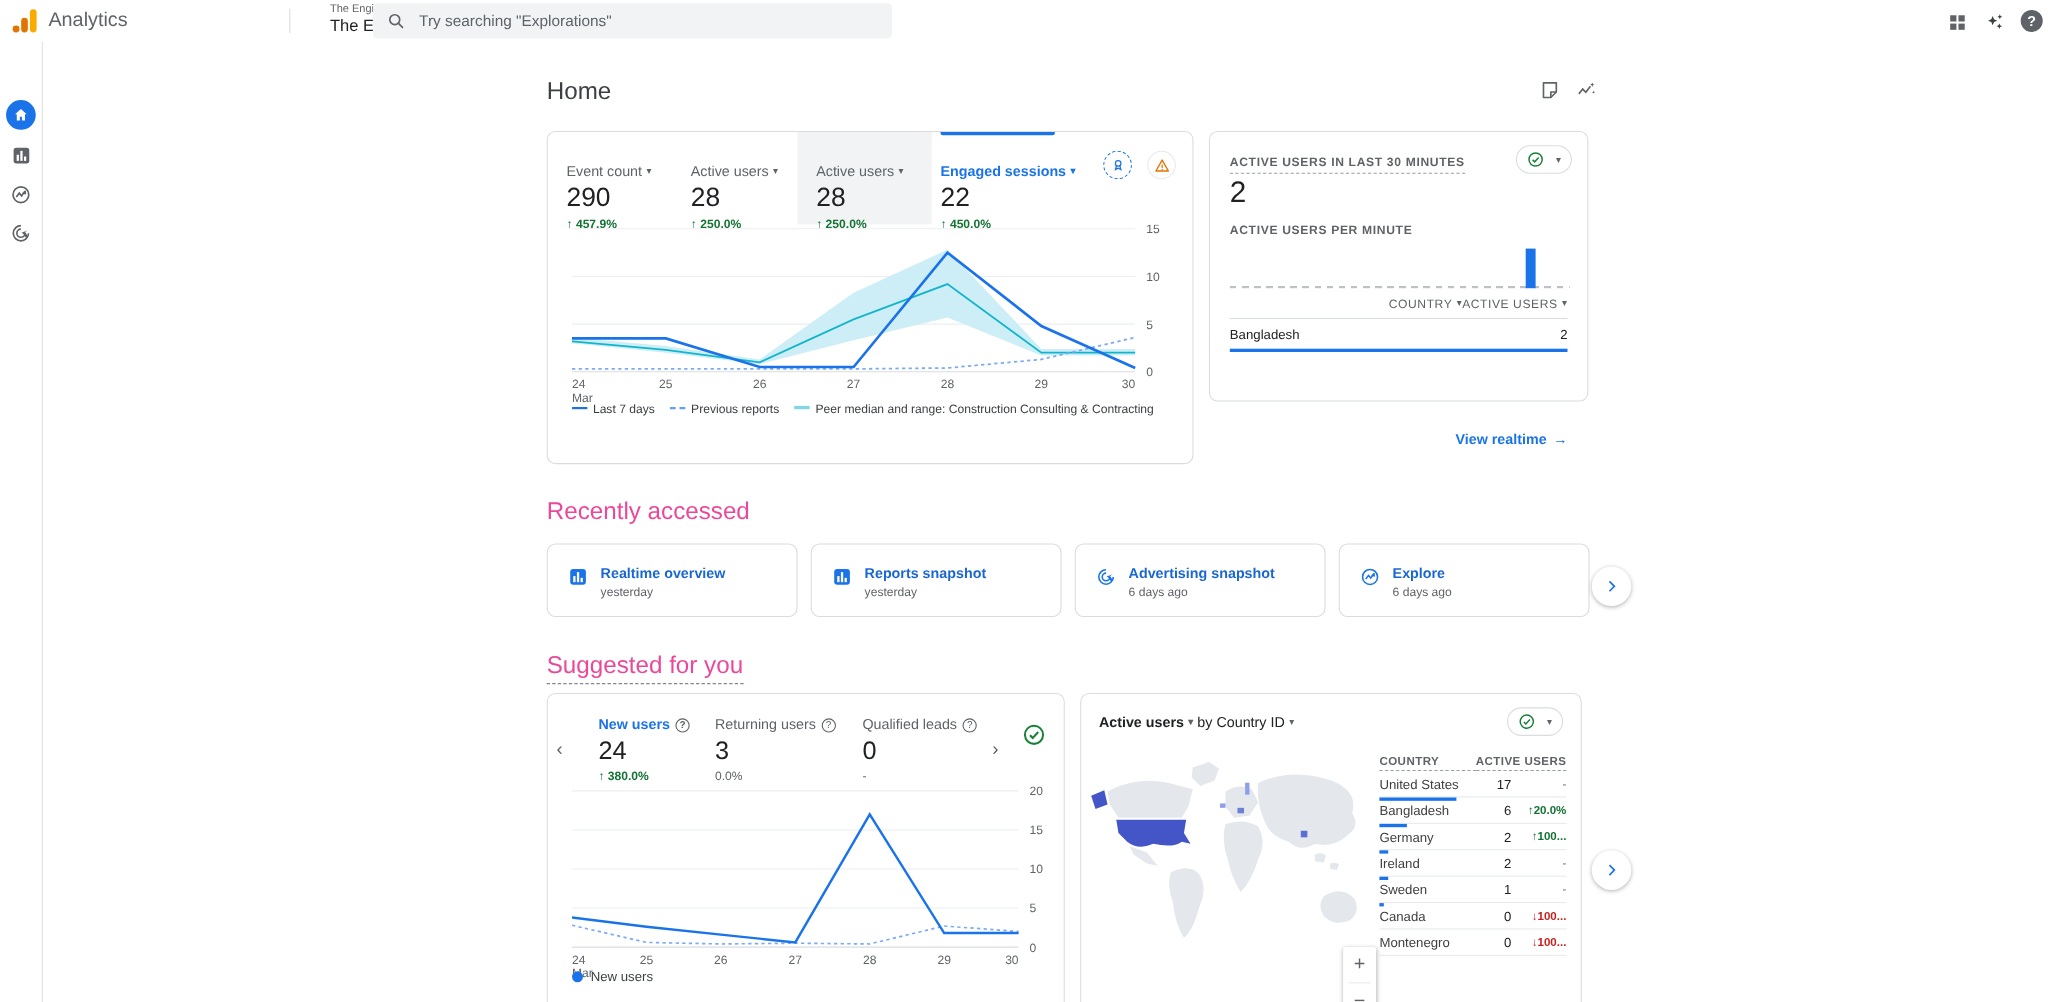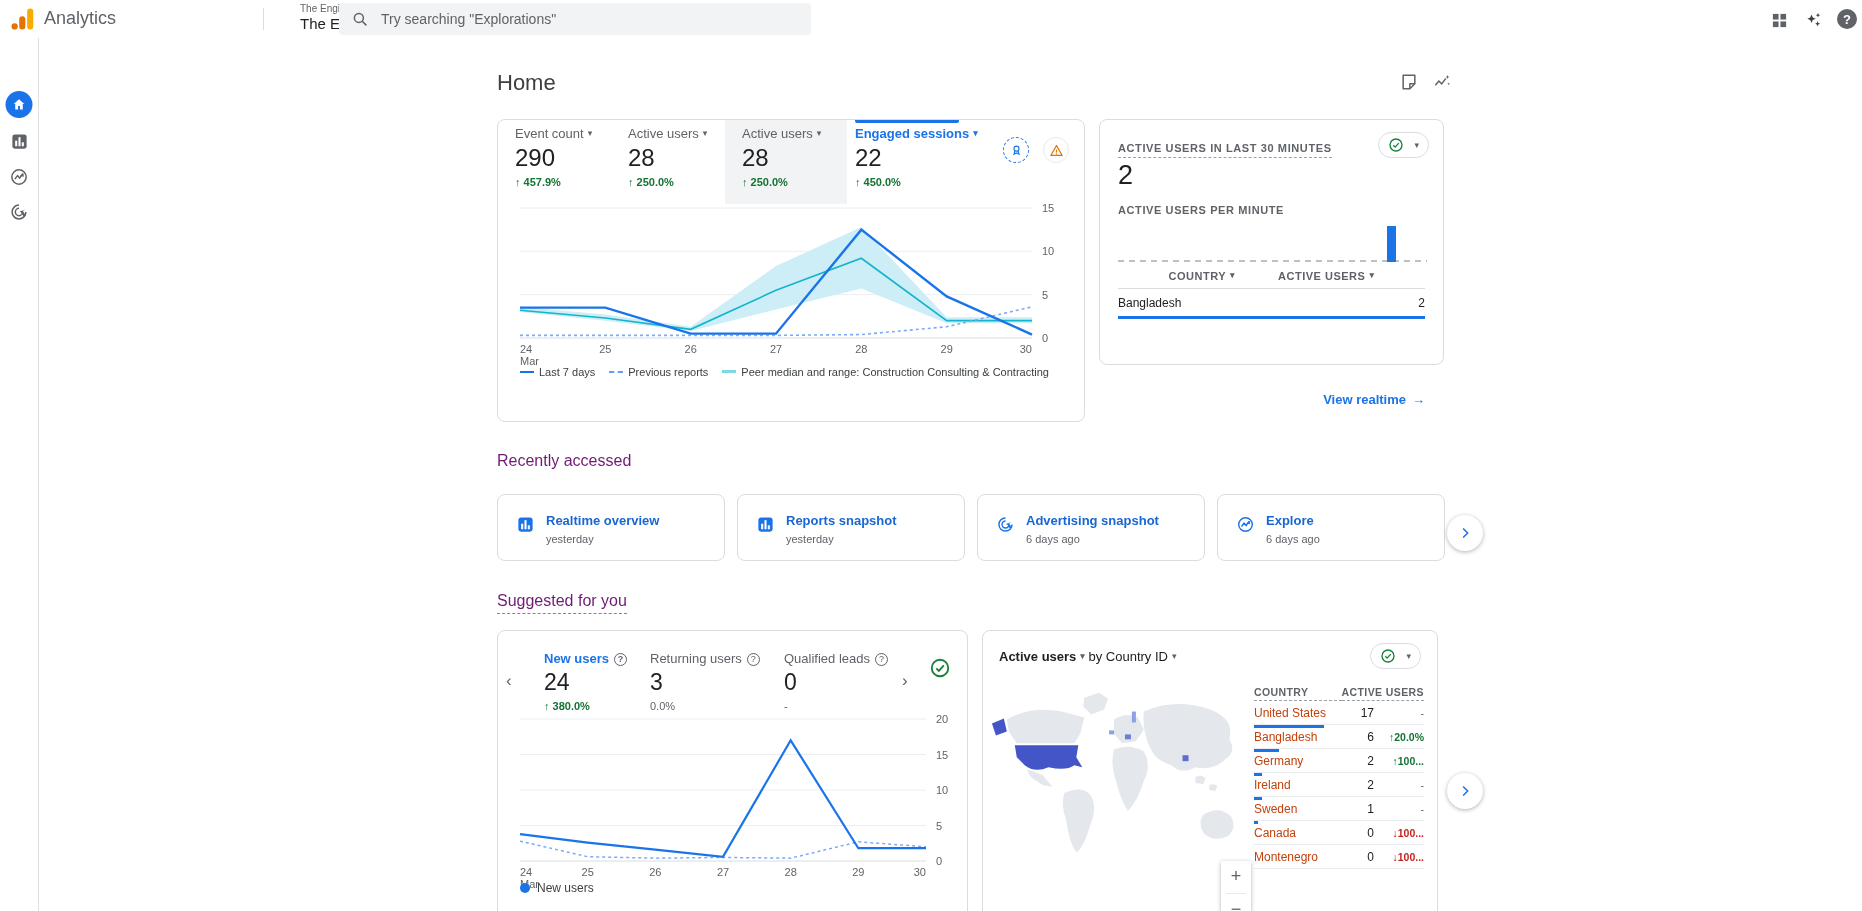--- a/index.html
+++ b/index.html
@@ -36,21 +36,21 @@
   #page-title { position:absolute; left:497px; top:70px; font-size:22px; color:#3c4043; font-weight:400; }
   #note-ico { position:absolute; left:1399px; top:72px; cursor:pointer; }
   #insight-ico { position:absolute; left:1432px; top:72px; cursor:pointer; }
 
   .card { position:absolute; background:#fff; border:1px solid #dadce0; border-radius:8px; }
 
   
   #card-overview { left:497px; top:119px; width:588px; height:303px; }
   #tab-hover-bg { position:absolute; left:227px; top:0; width:122px; height:84px; background:#f1f3f4; }
   #tab-indicator { position:absolute; left:357px; top:0; width:104px; height:3px; background:#1a73e8; border-radius:0 0 2px 2px; }
-  .metric-tab { position:absolute; top:6px; width:108px; cursor:pointer; }
+  .metric-tab { position:absolute; top:28px; width:108px; cursor:pointer; }
   .metric-label { font-size:13px; color:#5f6368; white-space:nowrap; }
   .metric-tab.selected .metric-label { color:#1a73e8; font-weight:bold; }
   .metric-value { font-size:24px; color:#202124; margin-top:3px; }
   .metric-delta { font-size:11px; margin-top:4px; color:#137333; font-weight:bold; }
   .metric-delta.flat, .metric-delta.none { color:#5f6368; font-weight:normal; }
   .badge-ico { position:absolute; top:17px; width:26px; height:26px; border-radius:50%; display:flex;
     align-items:center; justify-content:center; cursor:pointer; }
   #benchmark-badge { left:505px; border:1.5px dashed #1a73e8; }
   #warning-badge { left:545px; border:1px solid #e8eaed; }
   .chart { position:absolute; }
@@ -72,28 +72,28 @@
   .check-pill { position:absolute; display:flex; align-items:center; gap:6px; border:1px solid #dadce0;
     border-radius:14px; padding:4px 9px; background:#fff; cursor:pointer; }
   #rt-pill { right:14px; top:12px; }
   #rt-value { position:absolute; left:18px; top:40px; font-size:27px; color:#202124; }
   #rt-perminute-label { position:absolute; left:18px; top:84px; }
   #rt-spark { position:absolute; left:18px; top:100px; width:309px; height:42px; }
   #rt-spark .baseline { position:absolute; left:0; right:0; bottom:0; height:2px;
     background:repeating-linear-gradient(90deg,#bdc1c6 0 6px,transparent 6px 11px); }
   .rt-bar { position:absolute; bottom:0; width:9px; background:#1a73e8; }
   #rt-table { position:absolute; left:18px; right:18px; top:150px; }
-  #rt-table .hdr { display:flex; justify-content:center; font-size:11px; font-weight:bold;
-    color:#5f6368; letter-spacing:.5px; padding-bottom:6px; border-bottom:1px solid #dadce0;gap:43px; }
+  #rt-table .hdr { display:flex; justify-content:flex-end; font-size:11px; font-weight:normal;
+    color:#5f6368; letter-spacing:.5px; padding-bottom:6px; border-bottom:1px solid #dadce0; }
   #rt-row { display:flex; justify-content:space-between; font-size:12px; color:#202124; padding:7px 0 6px; }
   #rt-row-bar { height:3px; background:#1a73e8; }
   #rt-footer { position:absolute; right:18px; top:272px; }
 
   
-  .section-title { position:absolute; left:497px; font-size:16px; color:#701a75; }
+  .section-title { position:absolute; left:497px; font-size:22px; color:#ec4899; }
   #recent-title { top:452px; }
   .recent-card { position:absolute; top:494px; width:228px; height:67px; border:1px solid #dadce0;
     border-radius:8px; background:#fff; cursor:pointer; }
   .recent-card .ic { position:absolute; left:18px; top:20px; }
   .recent-card .lbl { position:absolute; left:48px; top:18px; font-size:13px; color:#1967d2; font-weight:bold; white-space:nowrap; }
   .recent-card .tm { position:absolute; left:48px; top:38px; font-size:11px; color:#5f6368; }
   .next-btn { position:absolute; width:36px; height:36px; background:#fff; border-radius:50%;
     box-shadow:0 1px 4px rgba(0,0,0,.3); display:flex; align-items:center; justify-content:center; cursor:pointer; }
 
   
@@ -115,21 +115,21 @@
   #map-wrap { position:absolute; left:4px; top:50px; width:268px; height:218px; }
   #map-zoom { position:absolute; left:234px; top:180px; width:30px; height:64px; background:#fff; border-radius:2px;
     box-shadow:0 1px 4px rgba(0,0,0,.3); display:flex; flex-direction:column; z-index:2; }
   #map-zoom button { flex:1; border:none; background:none; font-size:18px; color:#5f6368; cursor:pointer; font-family:inherit; }
   #map-zoom .zdiv { height:1px; background:#e8eaed; margin:0 5px; }
   #geo-table { position:absolute; left:271px; top:55px; width:170px; }
   #geo-table .hdr { display:flex; font-size:10.5px; font-weight:bold; color:#5f6368; letter-spacing:.4px; }
   #geo-table .hdr span { border-bottom:1px dashed #9aa0a6; padding-bottom:2px; }
   #geo-table .hdr .h1 { flex:1; }
   .geo-row { display:flex; align-items:center; height:24px; border-bottom:1px solid #e8eaed; position:relative; }
-  .geo-country { flex:1; font-size:12px; color:#c2410c; position:relative; white-space:nowrap; }
+  .geo-country { flex:1; font-size:12px; color:#404040; position:relative; white-space:nowrap; }
   .geo-bar { position:absolute; left:0; bottom:-8px; height:3px; background:#1a73e8; }
   .geo-val { width:26px; text-align:right; font-size:12px; color:#202124; }
   .geo-delta { width:50px; text-align:right; font-size:10.5px; color:#5f6368; white-space:nowrap; }
   .geo-delta.up { color:#137333; font-weight:bold; }
   .geo-delta.down { color:#c5221f; font-weight:bold; }
 </style>
 </head>
 <body>
 
 <div id="app">

